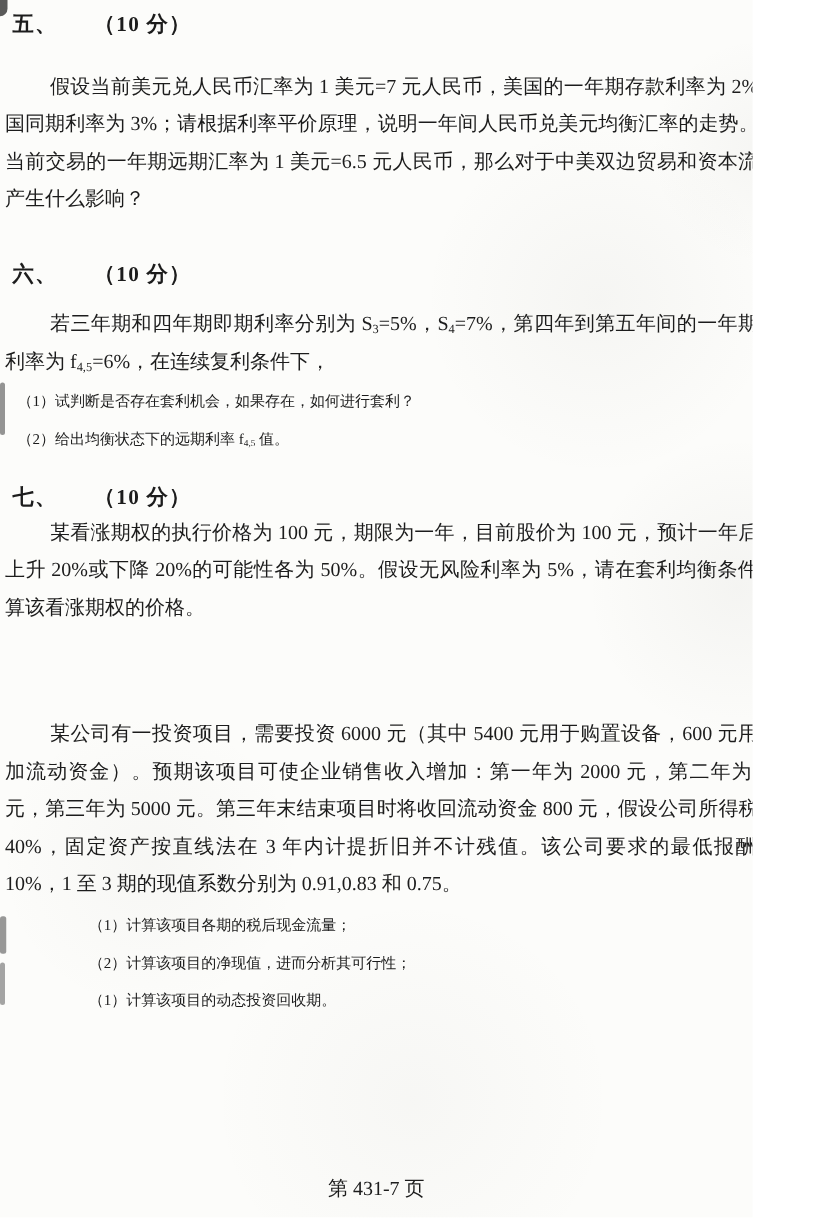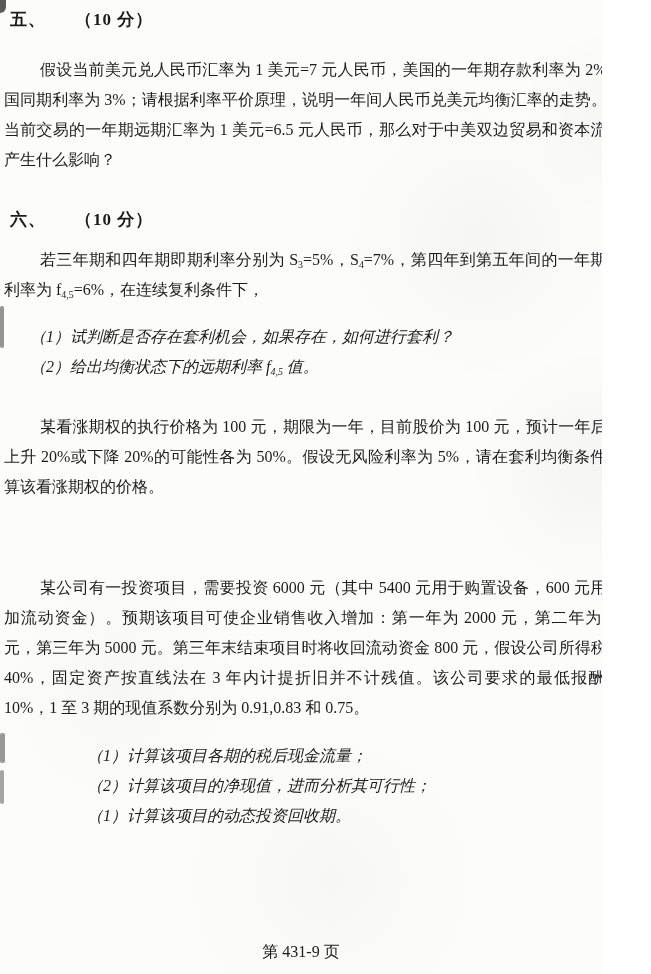--- a/index.html
+++ b/index.html
@@ -38,25 +38,24 @@
     left: 4px;
     width: 635px;
     margin: 0;
     font-size: 16px;
     line-height: 30px;
     text-align: justify;
     text-indent: 36px;
   }
   .item {
     position: absolute;
-    margin: 16px;
-    font-size: 16px;
+    margin: 0;
+    font-size: 12px;
     line-height: 30px;
     white-space: nowrap;
-    font-style: italic;
   }
   .item-flush  { left: 14px; }
   .item-indent { left: 71px; }
   sub {
     font-size: 0.62em;
     line-height: 0;
     vertical-align: -0.28em;
   }
   .footer {
     position: absolute;
@@ -93,22 +92,25 @@
   </h2>
   <p class="para" style="top:55px">假设当前美元兑人民币汇率为 1 美元=7 元人民币，美国的一年期存款利率为 2%，中国同期利率为 3%；请根据利率平价原理，说明一年间人民币兑美元均衡汇率的走势。如果当前交易的一年期远期汇率为 1 美元=6.5 元人民币，那么对于中美双边贸易和资本流动会产生什么影响？</p>
 
   <h2 class="sec-header" style="top:208px">
     <span>六、</span><span class="sec-points">（10 分）</span>
   </h2>
   <p class="para" style="top:245px">若三年期和四年期即期利率分别为 S<sub>3</sub>=5%，S<sub>4</sub>=7%，第四年到第五年间的一年期远期利率为 f<sub>4,5</sub>=6%，在连续复利条件下，</p>
   <p class="item item-flush" style="top:306px">（1）试判断是否存在套利机会，如果存在，如何进行套利？</p>
   <p class="item item-flush" style="top:336px">（2）给出均衡状态下的远期利率 f<sub>4,5</sub> 值。</p>
 
+  <h2 class="sec-header" style="top:386px">
+    <span>七、</span><span class="sec-points">（10 分）</span>
+  </h2>
   <p class="para" style="top:412px">某看涨期权的执行价格为 100 元，期限为一年，目前股价为 100 元，预计一年后股价上升 20%或下降 20%的可能性各为 50%。假设无风险利率为 5%，请在套利均衡条件下计算该看涨期权的价格。</p>
 
   <p class="para" style="top:573px">某公司有一投资项目，需要投资 6000 元（其中 5400 元用于购置设备，600 元用于追加流动资金）。预期该项目可使企业销售收入增加：第一年为 2000 元，第二年为 3000 元，第三年为 5000 元。第三年末结束项目时将收回流动资金 800 元，假设公司所得税率为 40%，固定资产按直线法在 3 年内计提折旧并不计残值。该公司要求的最低报酬率为 10%，1 至 3 期的现值系数分别为 0.91,0.83 和 0.75。</p>
   <p class="item item-indent" style="top:725px">（1）计算该项目各期的税后现金流量；</p>
   <p class="item item-indent" style="top:755px">（2）计算该项目的净现值，进而分析其可行性；</p>
   <p class="item item-indent" style="top:785px">（1）计算该项目的动态投资回收期。</p>
 
-  <div class="footer">第 431-9 页</div>
+  <div class="footer">第 431-7 页</div>
 
 </div>
 
 </body></html>

